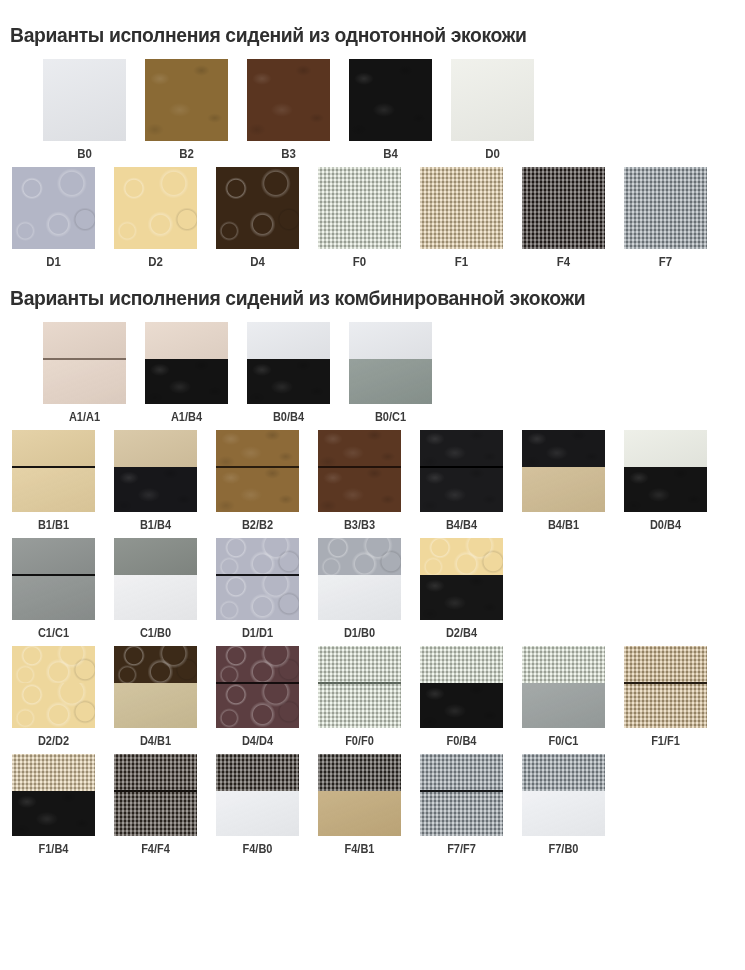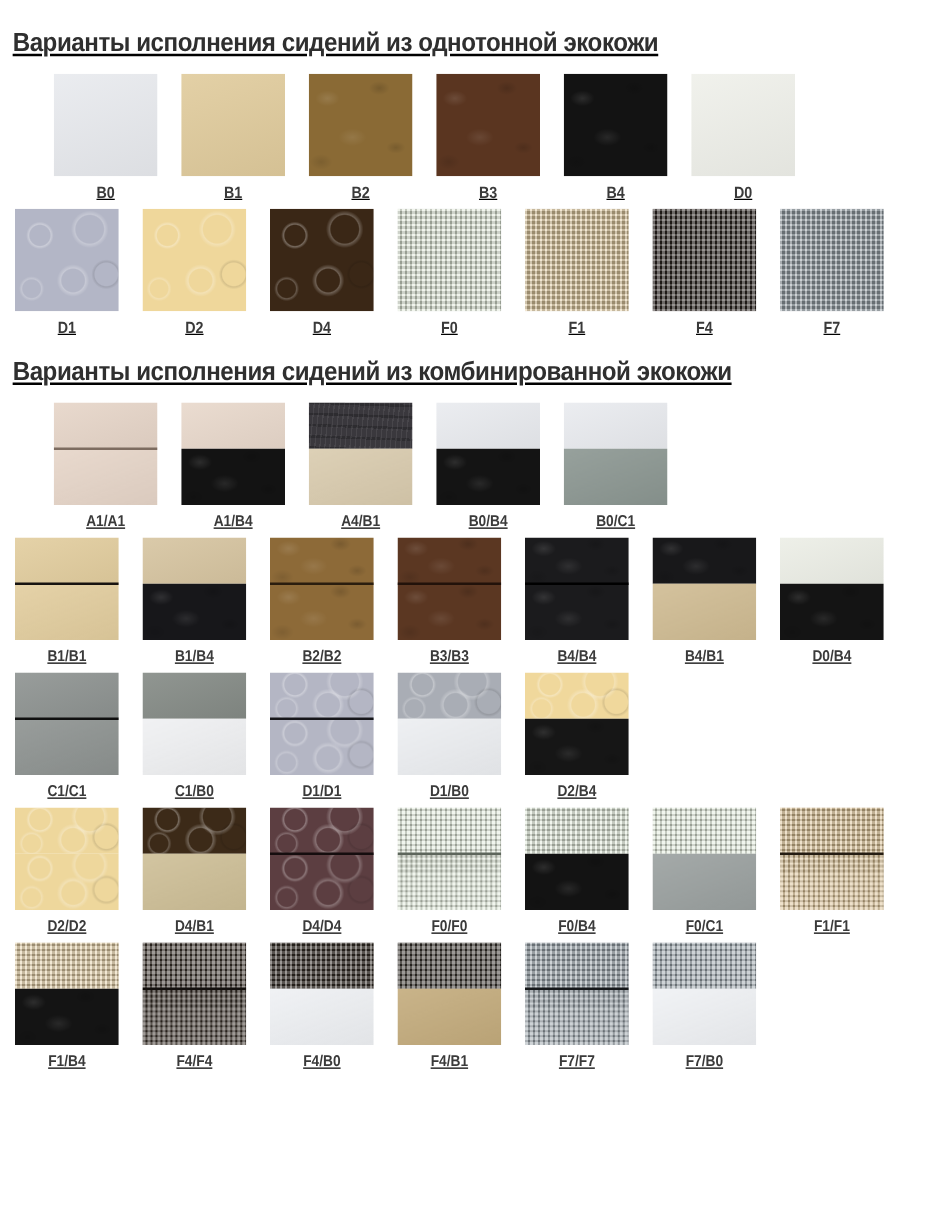--- a/index.html
+++ b/index.html
@@ -1,21 +1,21 @@
 <!DOCTYPE html>
 <html><head>
 <meta charset="utf-8">
 <style>
   html,body{margin:0;padding:0;}
   body{
     width:745px;height:970px;background:#ffffff;overflow:hidden;
     font-family:"Liberation Sans","DejaVu Sans",sans-serif;
     -webkit-font-smoothing:antialiased;
   }
-  .page{position:relative;width:745px;height:860px;text-decoration:underline;}
+  .page{position:relative;width:745px;height:860px;}
 
   
   .section-title{
     font-family:"Liberation Sans","DejaVu Sans",sans-serif;
     font-weight:700;
     font-size:21px;
     line-height:22px;
     color:#2f2f2f;
     letter-spacing:-0.4px;
     transform:scaleX(0.92);
@@ -74,26 +74,20 @@
     <div id="sec1-grid">
         <div class="grid row1-top">
           <div class="cell">
             <div class="swatch">
               <div style="position: absolute; inset: 0px; background: linear-gradient(160deg, rgba(255, 255, 255, 0.1), rgba(0, 0, 0, 0.05)), linear-gradient(rgb(232, 234, 238), rgb(232, 234, 238)); background-blend-mode: normal;"></div>
             </div>
             <div class="label">B0</div>
           </div>
           <div class="cell">
             <div class="swatch">
-              <div style="position: absolute; inset: 0px; background: linear-gradient(160deg, rgba(255, 255, 255, 0.1), rgba(0, 0, 0, 0.05)), linear-gradient(rgb(224, 203, 156), rgb(224, 203, 156)); background-blend-mode: normal;"></div>
-            </div>
-            <div class="label">B1</div>
-          </div>
-          <div class="cell">
-            <div class="swatch">
               <div style="position: absolute; inset: 0px; background: radial-gradient(14px 9px at 18% 24%, rgba(255, 255, 255, 0.11), transparent 70%), radial-gradient(12px 8px at 68% 14%, rgba(0, 0, 0, 0.14), transparent 70%), radial-gradient(16px 10px at 42% 62%, rgba(255, 255, 255, 0.09), transparent 70%), radial-gradient(11px 7px at 84% 72%, rgba(0, 0, 0, 0.13), transparent 70%), radial-gradient(13px 9px at 12% 86%, rgba(0, 0, 0, 0.1), transparent 70%), linear-gradient(rgb(138, 106, 53), rgb(138, 106, 53)); background-blend-mode: normal;"></div>
             </div>
             <div class="label">B2</div>
           </div>
           <div class="cell">
             <div class="swatch">
               <div style="position: absolute; inset: 0px; background: radial-gradient(14px 9px at 18% 24%, rgba(255, 255, 255, 0.11), transparent 70%), radial-gradient(12px 8px at 68% 14%, rgba(0, 0, 0, 0.14), transparent 70%), radial-gradient(16px 10px at 42% 62%, rgba(255, 255, 255, 0.09), transparent 70%), radial-gradient(11px 7px at 84% 72%, rgba(0, 0, 0, 0.13), transparent 70%), radial-gradient(13px 9px at 12% 86%, rgba(0, 0, 0, 0.1), transparent 70%), linear-gradient(rgb(90, 53, 32), rgb(90, 53, 32)); background-blend-mode: normal;"></div>
             </div>
             <div class="label">B3</div>
           </div>
@@ -171,27 +165,20 @@
           </div>
           <div class="cell">
             <div class="swatch">
               <div class="sw-half sw-top" style="background: linear-gradient(160deg, rgba(255, 255, 255, 0.1), rgba(0, 0, 0, 0.05)), linear-gradient(rgb(232, 216, 203), rgb(232, 216, 203));"></div>
               <div class="sw-half sw-bot" style="background: radial-gradient(14px 9px at 18% 24%, rgba(255, 255, 255, 0.11), transparent 70%), radial-gradient(12px 8px at 68% 14%, rgba(0, 0, 0, 0.14), transparent 70%), radial-gradient(16px 10px at 42% 62%, rgba(255, 255, 255, 0.09), transparent 70%), radial-gradient(11px 7px at 84% 72%, rgba(0, 0, 0, 0.13), transparent 70%), radial-gradient(13px 9px at 12% 86%, rgba(0, 0, 0, 0.1), transparent 70%), linear-gradient(rgb(19, 19, 19), rgb(19, 19, 19));"></div>
             </div>
             <div class="label label-comb">A1/B4</div>
           </div>
           <div class="cell">
             <div class="swatch">
-              <div class="sw-half sw-top" style="background: repeating-linear-gradient(96deg, rgba(255, 255, 255, 0.07) 0px, rgba(255, 255, 255, 0.07) 1px, transparent 1px, transparent 4px), repeating-linear-gradient(2deg, rgba(0, 0, 0, 0.22) 0px, rgba(0, 0, 0, 0.22) 2px, transparent 2px, transparent 9px), linear-gradient(rgb(58, 56, 61), rgb(58, 56, 61));"></div>
-              <div class="sw-half sw-bot" style="background: linear-gradient(160deg, rgba(255, 255, 255, 0.1), rgba(0, 0, 0, 0.05)), linear-gradient(rgb(217, 203, 174), rgb(217, 203, 174));"></div>
-            </div>
-            <div class="label label-comb">A4/B1</div>
-          </div>
-          <div class="cell">
-            <div class="swatch">
               <div class="sw-half sw-top" style="background: linear-gradient(160deg, rgba(255, 255, 255, 0.1), rgba(0, 0, 0, 0.05)), linear-gradient(rgb(233, 235, 239), rgb(233, 235, 239));"></div>
               <div class="sw-half sw-bot" style="background: radial-gradient(14px 9px at 18% 24%, rgba(255, 255, 255, 0.11), transparent 70%), radial-gradient(12px 8px at 68% 14%, rgba(0, 0, 0, 0.14), transparent 70%), radial-gradient(16px 10px at 42% 62%, rgba(255, 255, 255, 0.09), transparent 70%), radial-gradient(11px 7px at 84% 72%, rgba(0, 0, 0, 0.13), transparent 70%), radial-gradient(13px 9px at 12% 86%, rgba(0, 0, 0, 0.1), transparent 70%), linear-gradient(rgb(20, 20, 20), rgb(20, 20, 20));"></div>
             </div>
             <div class="label label-comb">B0/B4</div>
           </div>
           <div class="cell">
             <div class="swatch">
               <div class="sw-half sw-top" style="background: linear-gradient(160deg, rgba(255, 255, 255, 0.1), rgba(0, 0, 0, 0.05)), linear-gradient(rgb(233, 235, 239), rgb(233, 235, 239));"></div>
               <div class="sw-half sw-bot" style="background: linear-gradient(160deg, rgba(255, 255, 255, 0.1), rgba(0, 0, 0, 0.05)), linear-gradient(rgb(139, 150, 145), rgb(139, 150, 145));"></div>
             </div>

